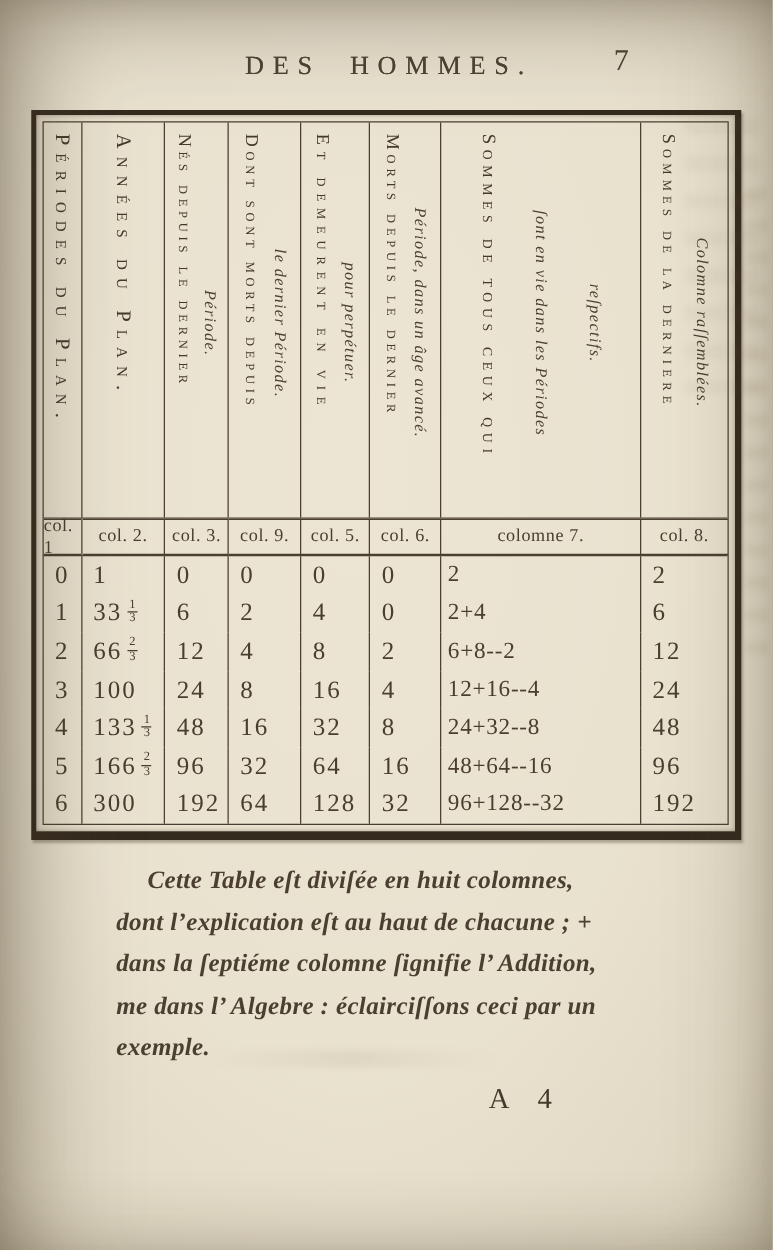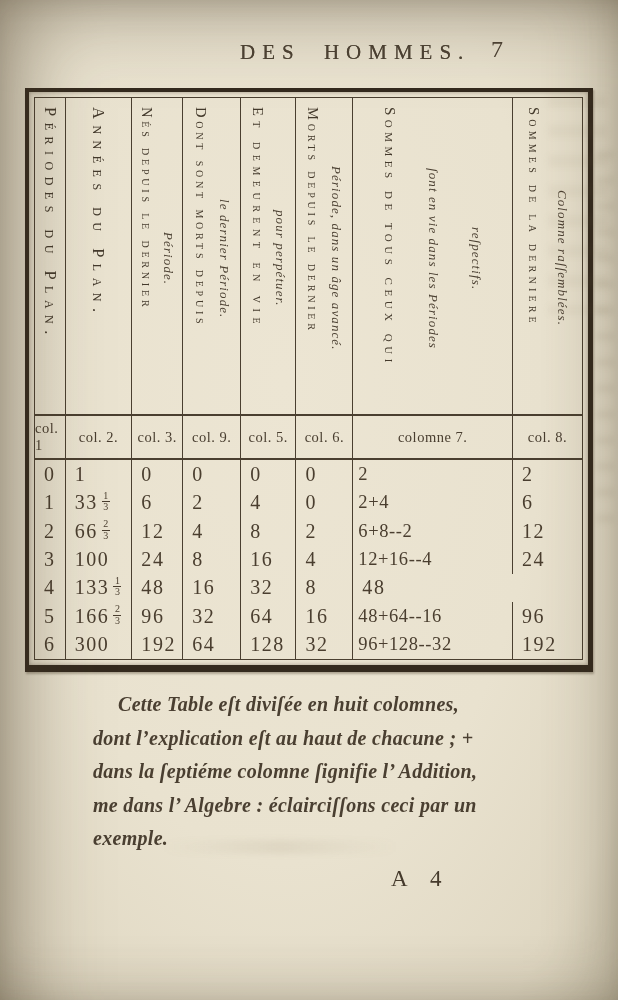--- a/index.html
+++ b/index.html
@@ -26,21 +26,20 @@
       inset -45px -10px 80px -45px rgba(72,60,40,.38),
       inset 0 -35px 70px -45px rgba(72,60,40,.30),
       inset 0 8px 30px -18px rgba(72,60,40,.25);
   }
   
   .head-title{
     position:absolute;left:196px;top:40px;
     font-size:21px;letter-spacing:7px;word-spacing:11px;
     color:#4d4234;white-space:nowrap;
     text-shadow:0 0 .5px rgba(70,60,45,.8);
-    margin-left:44px;
   }
   .page-number{
     position:absolute;left:491px;top:36px;
     font-size:24px;color:#4d4234;
   }
   
   .frame{
     position:absolute;left:25px;top:88px;width:568px;height:584px;
     border:solid #342a1e;border-width:4px 5px 7px 4px;
     box-shadow:1px 2px 2px rgba(60,48,30,.35), inset 0 0 4px rgba(60,48,30,.4);
@@ -73,21 +72,21 @@
   .c1 .caps,.c2 .caps{font-size:16.5px;letter-spacing:6.5px;}
   .c5 .caps{letter-spacing:5.5px;}
   .c7 .caps{font-size:15px;letter-spacing:4.5px;}
   .c8 .caps{letter-spacing:4.2px;}
   .ital{
     font-style:italic;font-size:13px;letter-spacing:1.1px;
     align-self:center;color:#4a3f31;
   }
   
   .lrow{
-    height:46px;
+    height:31px;
     border-top:1px solid #4a3f30;border-bottom:1px solid #4a3f30;
   }
   .lcell{
     display:flex;align-items:center;justify-content:center;
     font-size:14.5px;letter-spacing:.5px;color:#493e30;
     box-shadow:inset 0 3px 0 -2px #4a3f30, inset 0 -3px 0 -2px #4a3f30;
   }
   
   .tbody{flex:1;display:flex;flex-direction:column;}
   .drow{flex:1;}
@@ -246,20 +245,21 @@
               <span>133</span>
               <span class="frac">
                 <span class="fn">1</span>
                 <span class="fd">3</span>
               </span>
             </div>
             <div class="dcell c3">48</div>
             <div class="dcell c4">16</div>
             <div class="dcell c5">32</div>
             <div class="dcell c6">8</div>
+            <div class="dcell c7">24+32--8</div>
             <div class="dcell c8">48</div>
           </div>
           <div class="row drow">
             <div class="dcell c1">5</div>
             <div class="dcell c2">
               <span>166</span>
               <span class="frac">
                 <span class="fn">2</span>
                 <span class="fd">3</span>
               </span>

